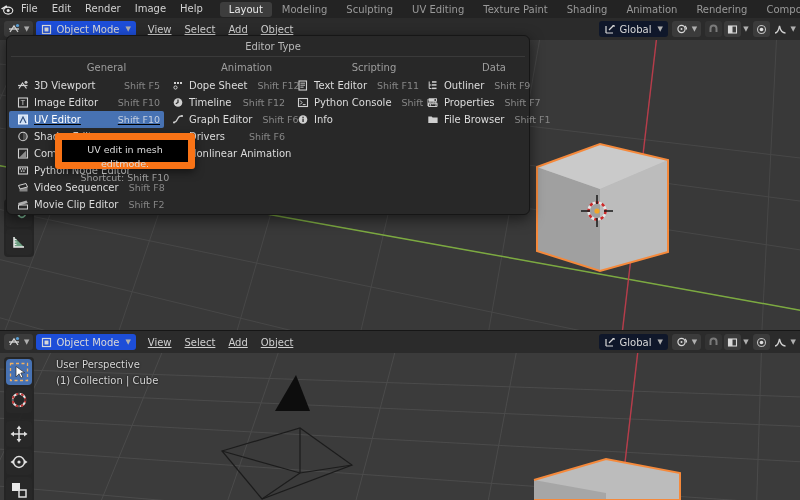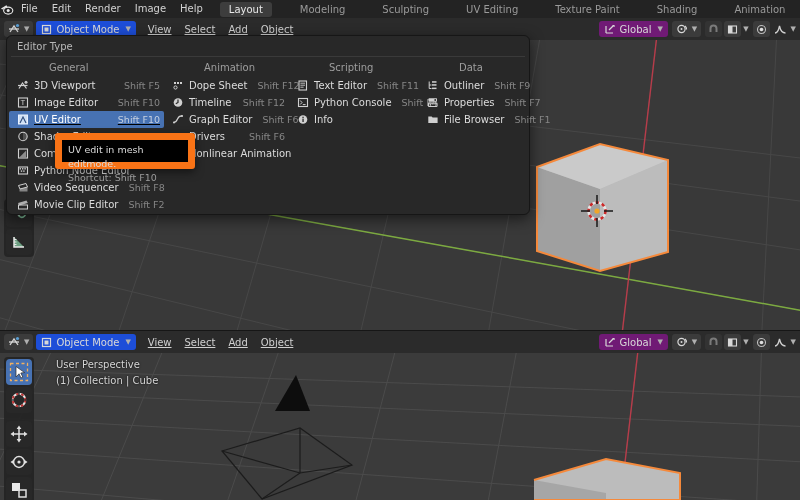--- a/index.html
+++ b/index.html
@@ -1,46 +1,46 @@
 <!DOCTYPE html>
 <html><head>
 <meta charset="utf-8">
 <style>
   * { margin:0; padding:0; box-sizing:border-box; }
   html,body { width:800px; height:500px; overflow:hidden; background:#1d1d1d;
     font-family:"DejaVu Sans", sans-serif; }
-  #app { position:relative; width:800px; height:500px; }
+  #app { position:relative; width:800px; height:500px;text-align:center; }
 
   
   .topbar { position:absolute; left:0; top:0; width:800px; height:18px;
     background:#232323; display:flex; align-items:center; }
   .blender-logo { width:22px; height:18px; display:flex; align-items:center;
     justify-content:center; }
   .menu-item { font-size:10px; color:#d2d2d2; padding:0 7px; line-height:18px;
     white-space:nowrap; }
   .tabs { display:flex; align-items:center; margin-left:10px; height:18px; }
   .tab { font-size:10px; color:#9a9a9a; padding:0 9px; line-height:15px;
-    height:15px; border-radius:3px; margin-right:19px; white-space:nowrap;
+    height:15px; border-radius:3px; margin-right:1px; white-space:nowrap;
     display:flex; align-items:center; }
   .tab.active { background:#3d3d3d; color:#e8e8e8; }
 
   
   .vp-header { position:absolute; left:0; width:800px; height:22px;
     background:#2b2b2b; display:flex; align-items:center; padding-left:4px; }
   .hdr-btn { height:16px; border-radius:3px; background:#3b3b3b;
     display:flex; align-items:center; padding:0 4px; margin-right:3px; }
   .hdr-flat { height:16px; display:flex; align-items:center; padding:0 6px;
     font-size:10px; color:#d0d0d0; margin-right:1px; border-radius:3px;text-decoration:underline; }
   .mode-box { display:flex; align-items:center; background:#1d4ed8;
     height:16px; border-radius:3px; padding:0 5px; margin-right:6px; }
   .mode-label { font-size:10px; color:#d8d8d8; margin:0 6px 0 4px; }
   .chev { font-size:7px; color:#b0b0b0; }
   .hdr-right { margin-left:auto; display:flex; align-items:center;
     padding-right:4px; }
-  .orient-box { display:flex; align-items:center; background:#701a75;
+  .orient-box { display:flex; align-items:center; background:#0f172a;
     height:16px; border-radius:3px; padding:0 5px; margin-right:4px; }
   .orient-label { font-size:10px; color:#d8d8d8; margin:0 6px 0 4px; }
   .pivot-box { display:flex; align-items:center; background:#3b3b3b;
     height:16px; border-radius:3px; padding:0 4px; margin-right:4px; }
   .snap-group { display:flex; align-items:center; margin-right:4px; }
   .snap-btn { width:17px; height:16px; background:#3b3b3b; border-radius:3px;
     display:flex; align-items:center; justify-content:center; margin-right:2px; }
   .prop-group { display:flex; align-items:center; }
 
   

